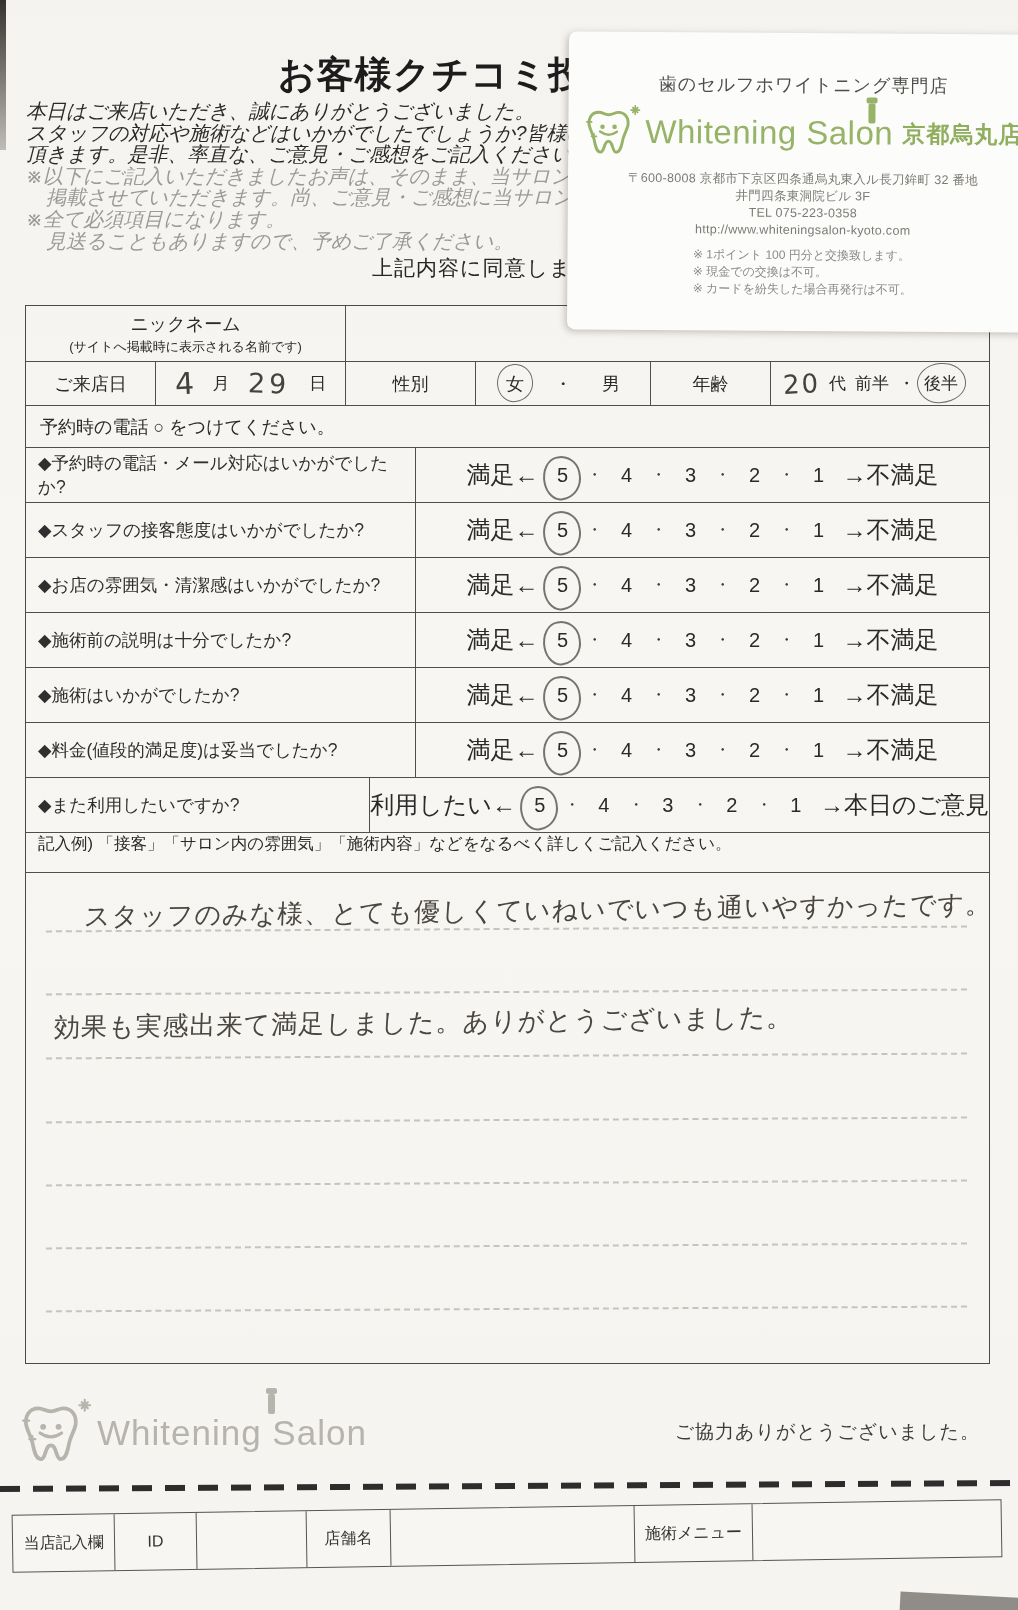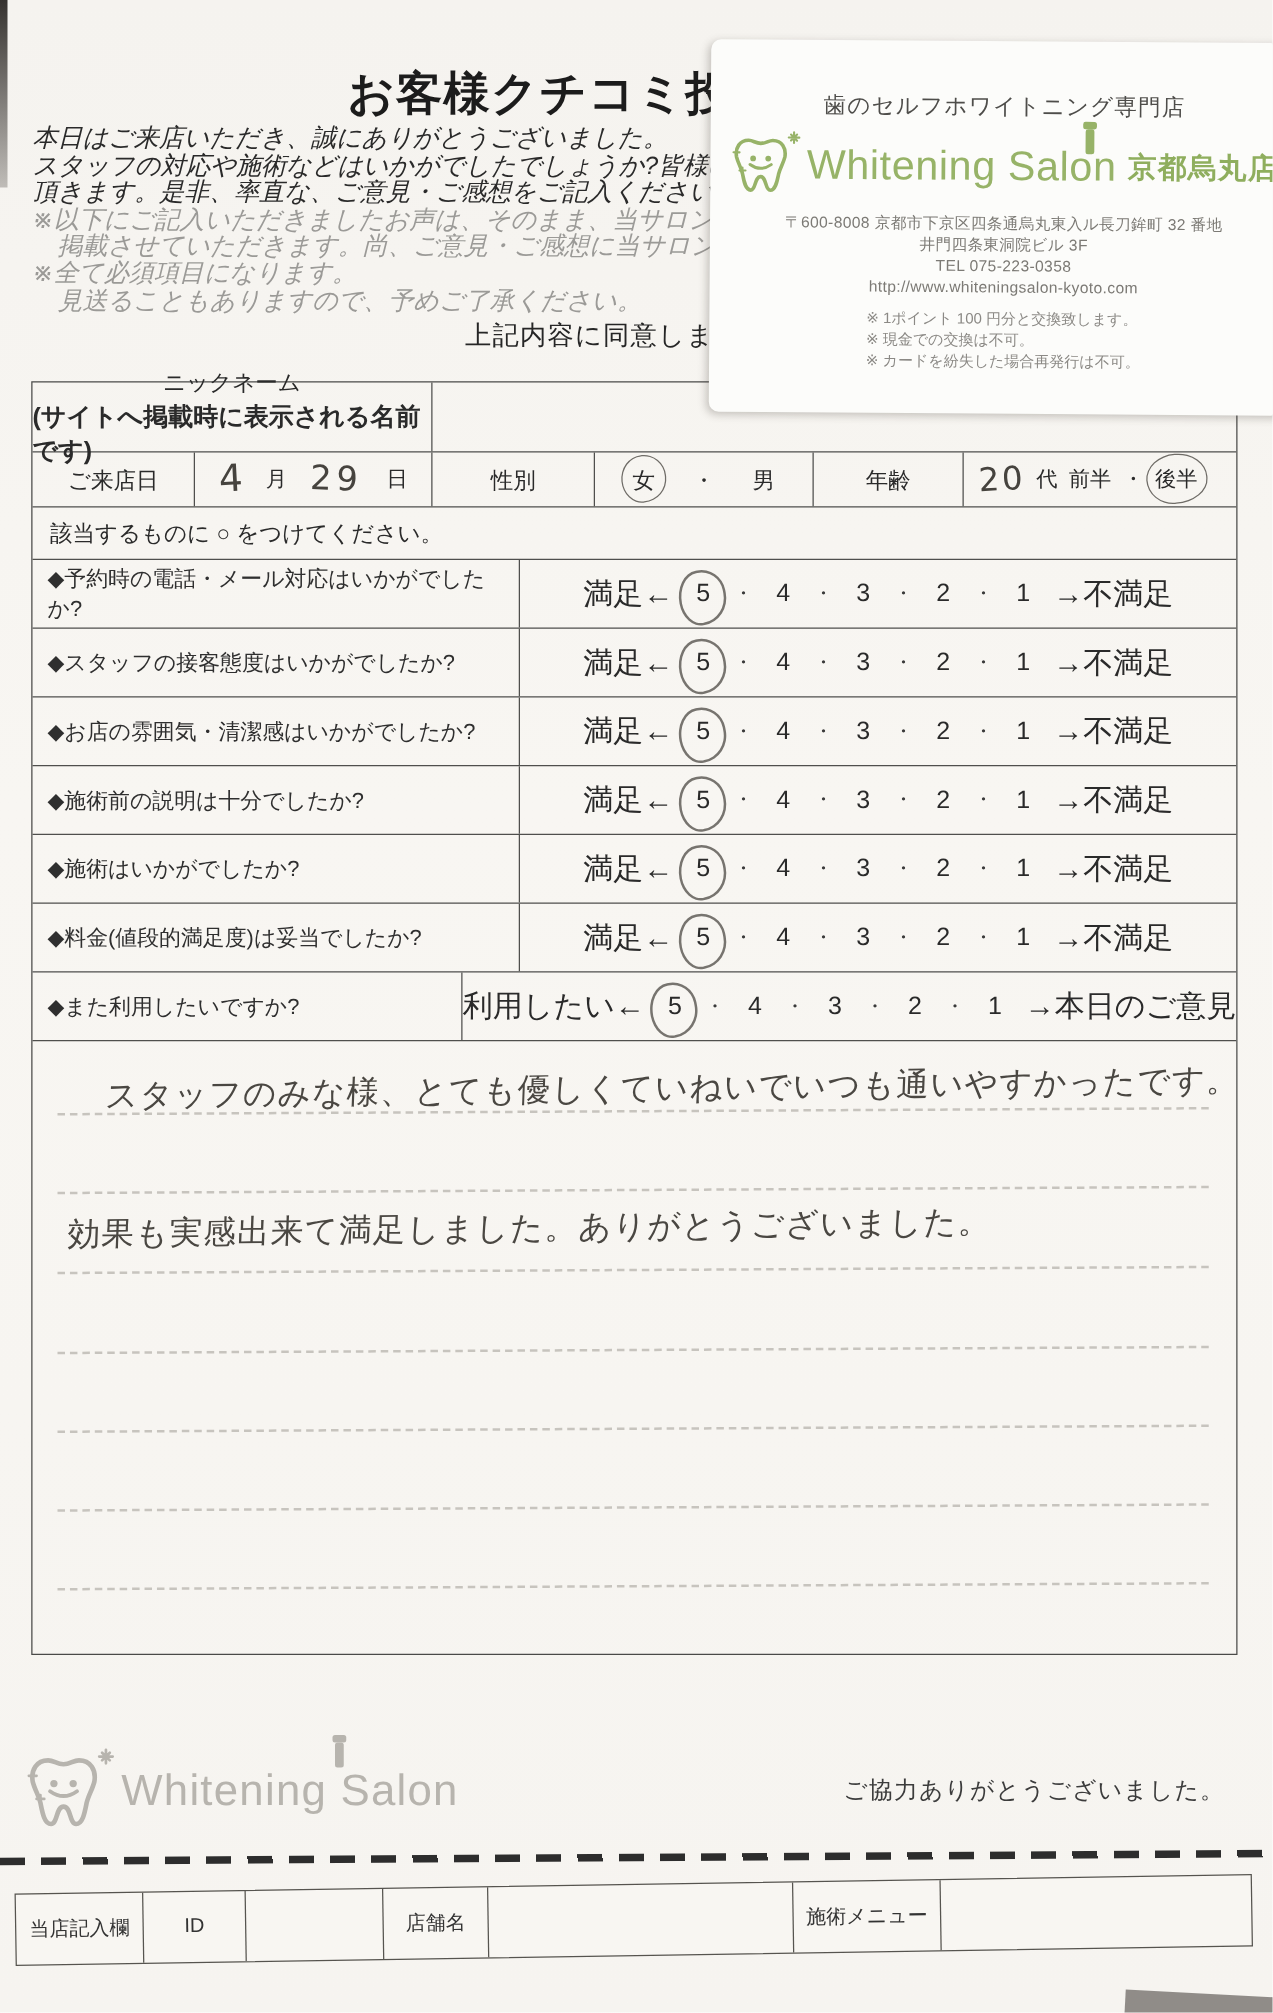--- a/index.html
+++ b/index.html
@@ -33,21 +33,21 @@
   .card-notes{margin-top:8px;display:inline-block;text-align:left;font-size:12px;color:#8b8985;line-height:17px;}
   
   .main-table{left:25px;top:305px;width:963px;z-index:2;border:1.6px solid #4a4a48;}
   .row{display:flex;border-top:1.4px solid #4f4f4d;}
   .row:first-child{border-top:none;}
   .cell{border-right:1.4px solid #4f4f4d;box-sizing:border-box;display:flex;align-items:center;}
   .cell:last-child{border-right:none;}
   .r-nick{height:55px;}
   .nick-label{width:320px;flex-direction:column;justify-content:center;text-align:left;}
   .nick-main{font-size:18px;}
-  .nick-sub{font-size:20px;margin-top:2px;font-weight:bold;}
+  .nick-sub{font-size:13px;margin-top:2px;}
   .nick-value{flex:1;}
   .r-visit{height:43px;}
   .lab{justify-content:center;font-size:18px;}
   .w130{width:130px;font-family:Liberation Serif, serif;}
   .w120{width:120px;}
   .date-cell{width:190px;justify-content:space-evenly;}
   .gender-cell{width:175px;justify-content:space-evenly;font-size:18px;}
   .age-cell{flex:1;gap:9px;padding-left:12px;font-size:17px;}
   .unit{font-size:17px;}
   .opt{position:relative;display:inline-block;}
@@ -169,21 +169,21 @@
       <div class="cell age-cell">
         <span class="hand hw-age">20</span>
         <span class="unit">代</span>
         <span class="opt">前半</span>
         <span class="dot">・</span>
         <span class="opt circle-latter">後半</span>
       </div>
     </div>
 
     <div class="row r-instruction">
-      <div>該当するものに ○ をつけてください。</div>
+      <div>予約時の電話 ○ をつけてください。</div>
     </div>
 
     <div class="row qrow">
       <div class="cell qcell">◆予約時の電話・メール対応はいかがでしたか?</div>
       <div class="cell rcell">
         <span class="rleft">満足←</span>
         <span class="rnum selected">5</span>
         <span class="rsep">・</span>
         <span class="rnum">4</span>
         <span class="rsep">・</span>
@@ -291,20 +291,23 @@
         <span class="rsep">・</span>
         <span class="rnum">3</span>
         <span class="rsep">・</span>
         <span class="rnum">2</span>
         <span class="rsep">・</span>
         <span class="rnum">1</span>
         <span class="rright">→本日のご意見</span>
       </div>
     </div>
 
+    <div class="row r-example">
+      <div>記入例) 「接客」「サロン内の雰囲気」「施術内容」などをなるべく詳しくご記入ください。</div>
+    </div>
 
     <div class="row r-commentbox">
       <div class="dash" style="top:55px"></div>
       <div class="dash" style="top:118px"></div>
       <div class="dash" style="top:182px"></div>
       <div class="dash" style="top:246px"></div>
       <div class="dash" style="top:309px"></div>
       <div class="dash" style="top:372px"></div>
       <div class="dash" style="top:435px"></div>
       <div class="hand hw-line" style="left:58px;top:20px">スタッフのみな様、とても優しくていねいでいつも通いやすかったです。</div>

